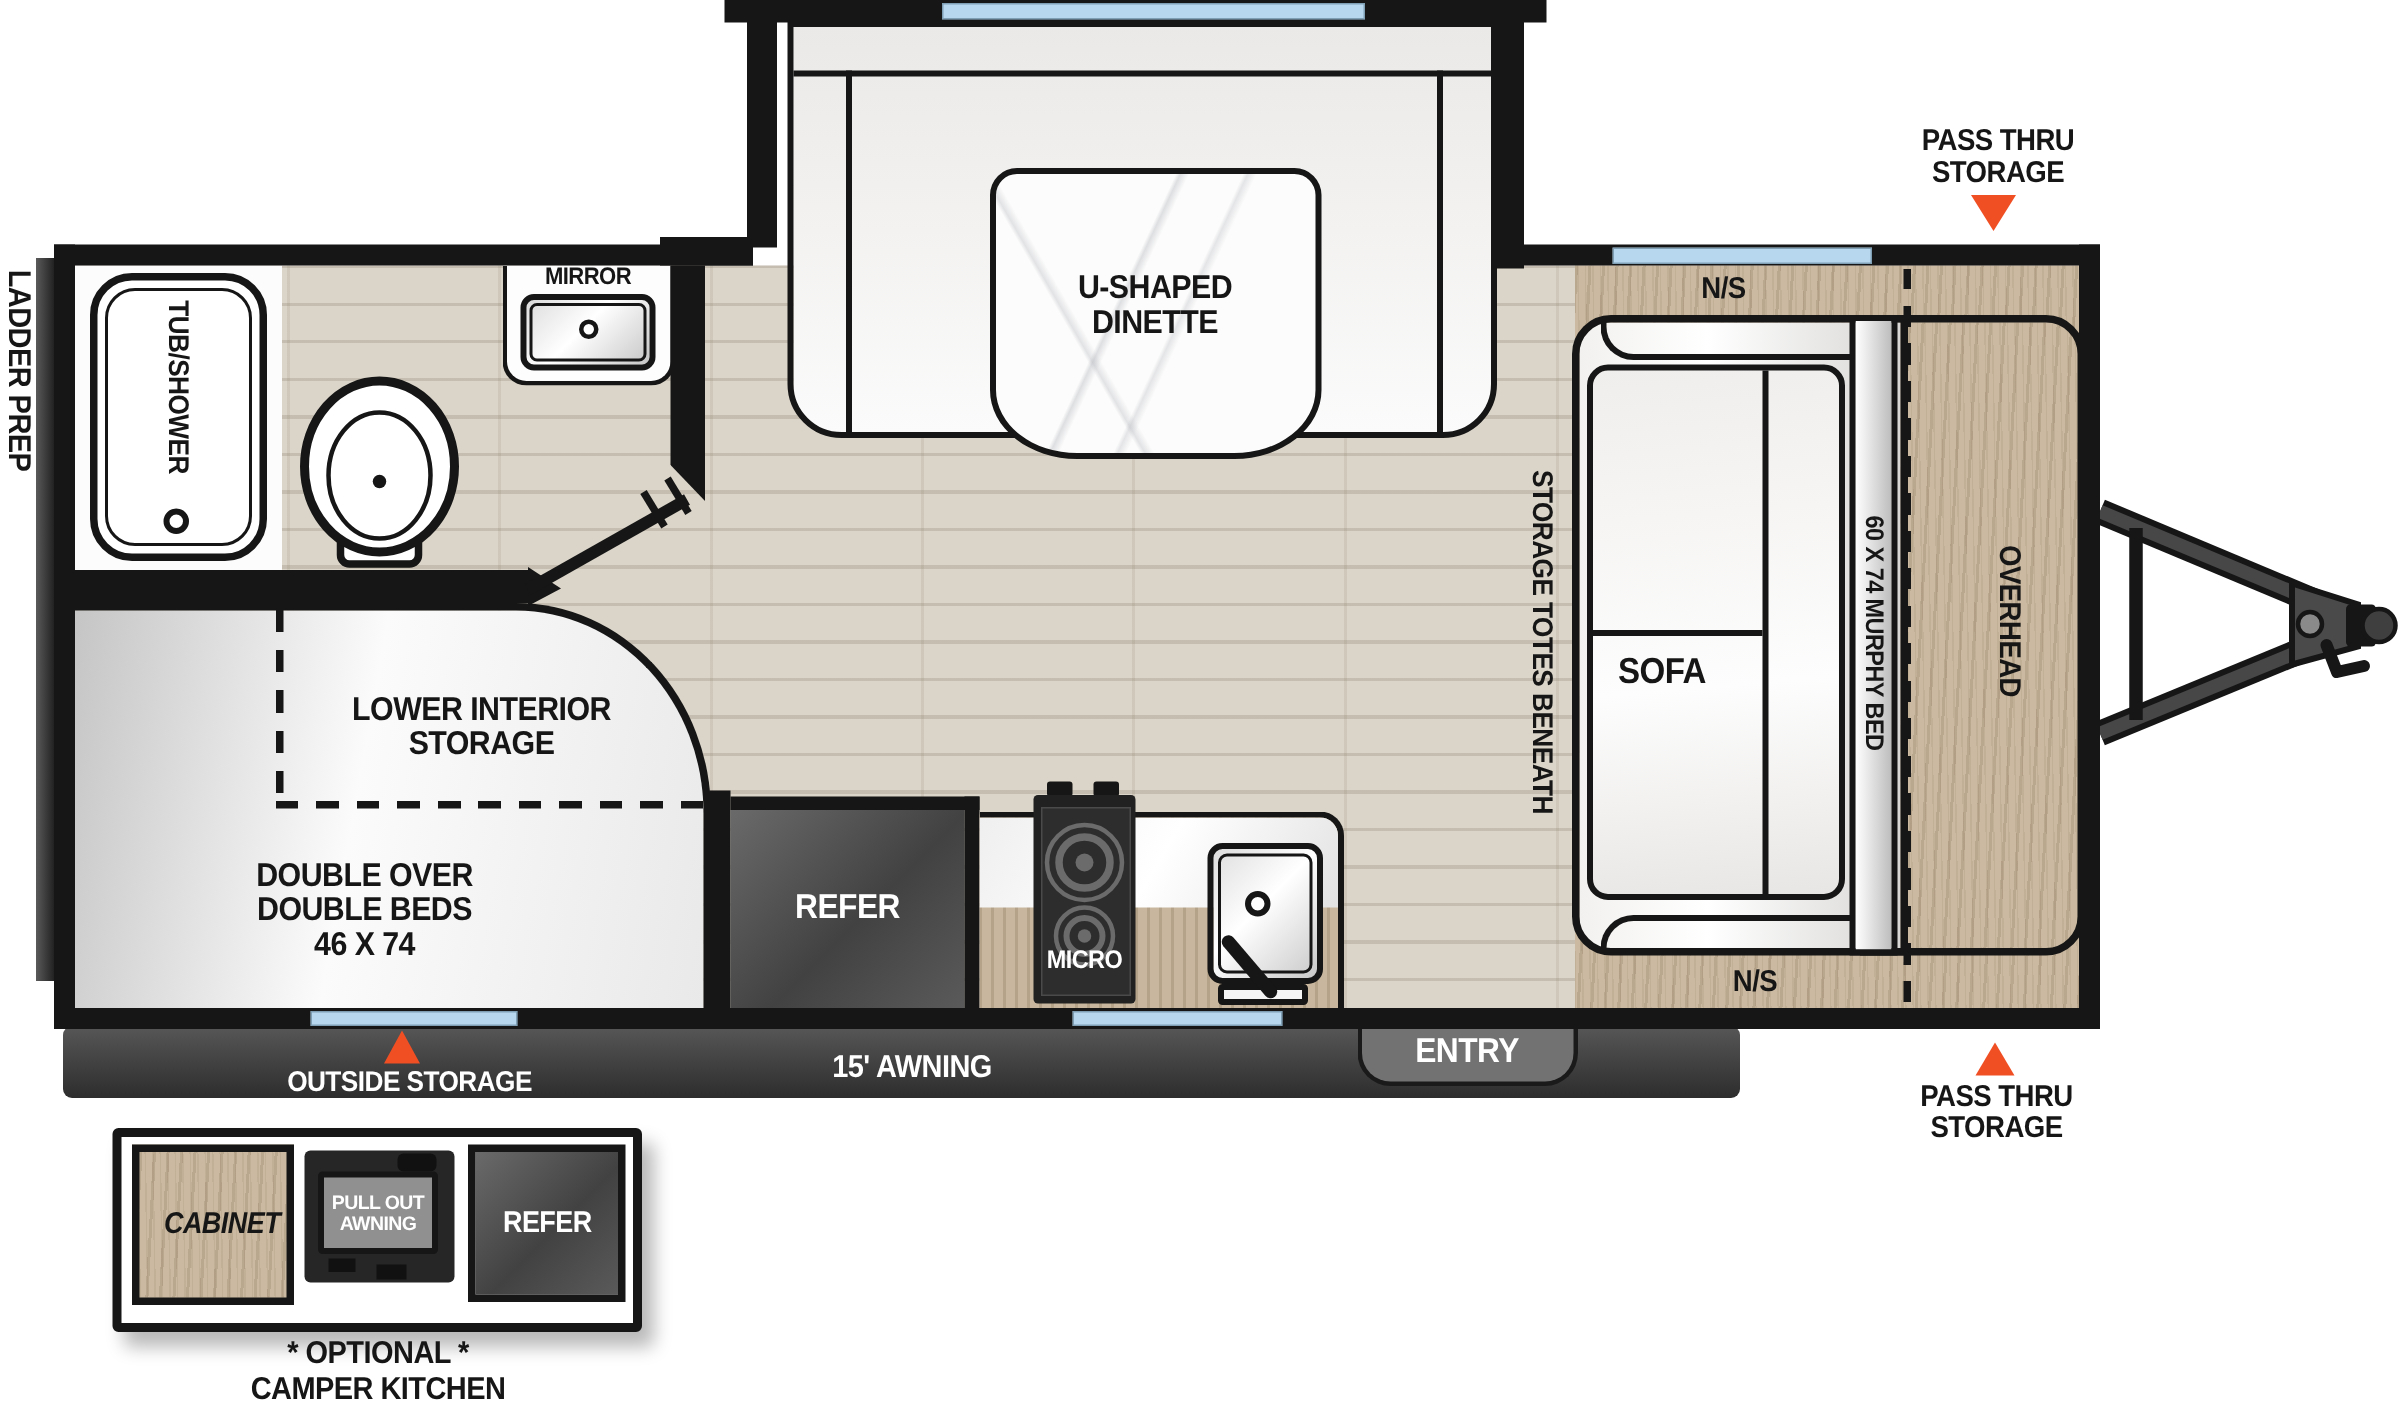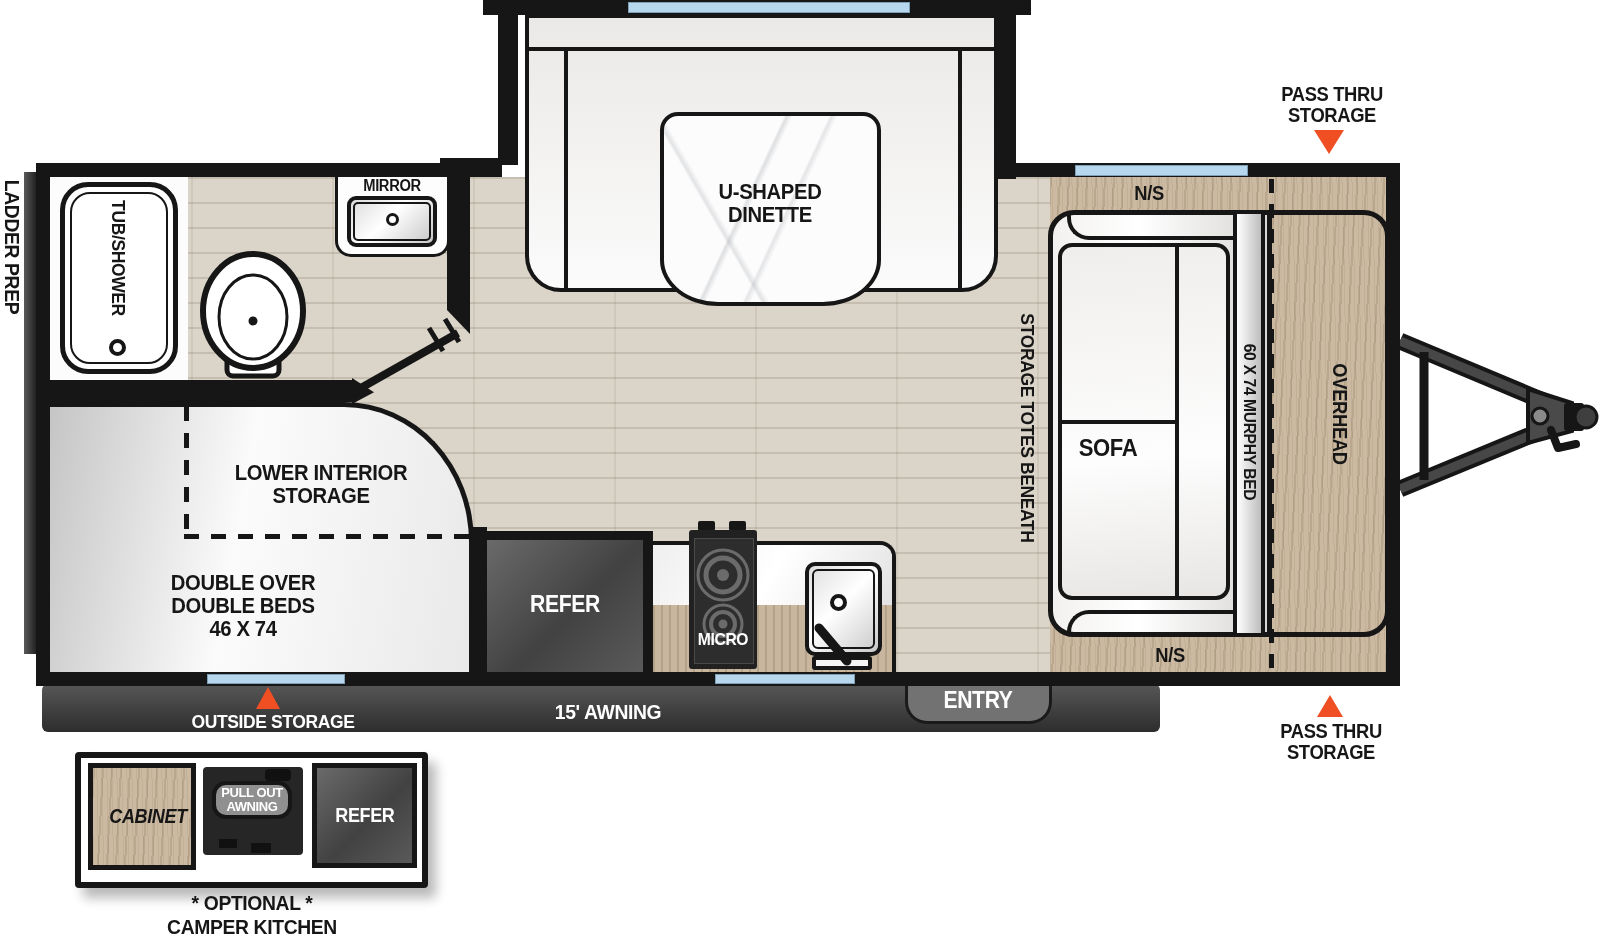--- a/index.html
+++ b/index.html
@@ -154,21 +154,21 @@
   <div class="abs window" style="left:1075px;top:165px;width:173px;height:11px;"></div>
   <div class="abs window" style="left:207px;top:674px;width:138px;height:10px;"></div>
   <div class="abs window" style="left:715px;top:674px;width:140px;height:10px;"></div>
 
   <div class="abs" style="left:75px;top:752px;width:353px;height:136px;background:#ffffff;border:6px solid #161616;border-radius:4px;box-sizing:border-box;box-shadow:8px 10px 12px rgba(0,0,0,0.28);">
     <div class="abs wood" style="left:7px;top:5px;width:108px;height:107px;border:5px solid #161616;box-sizing:border-box;display:flex;align-items:center;justify-content:flex-end;font-style:italic;">
       <span class="lbl" style="font-size:20px;transform:scale(.9,1);">CABINET</span>
     </div>
     <div class="abs" style="left:122px;top:9px;width:100px;height:88px;background:#262626;border-radius:4px;">
       <div class="abs" style="left:62px;top:2px;width:26px;height:12px;background:#111111;border-radius:4px;"></div>
-      <div class="abs" style="left:9px;top:14px;width:80px;height:38px;background:#909090;border:4px solid #161616;border-radius:14px;box-sizing:border-box;display:flex;flex-direction:column;align-items:center;justify-content:center;">
+      <div class="abs" style="left:9px;top:14px;width:80px;height:55px;background:#909090;border:4px solid #161616;border-radius:3px;box-sizing:border-box;display:flex;flex-direction:column;align-items:center;justify-content:center;">
         <span class="lbl white" style="font-size:13px;">PULL OUT</span>
         <span class="lbl white" style="font-size:13px;">AWNING</span>
       </div>
       <div class="abs" style="left:16px;top:72px;width:18px;height:9px;background:#111111;"></div>
       <div class="abs" style="left:48px;top:76px;width:20px;height:10px;background:#111111;"></div>
     </div>
     <div class="abs refer-bg" style="left:231px;top:5px;width:105px;height:105px;border:5px solid #161616;box-sizing:border-box;display:flex;align-items:center;justify-content:center;">
       <span class="lbl white" style="font-size:20px;transform:scale(.9,1);">REFER</span>
     </div>
   </div>

